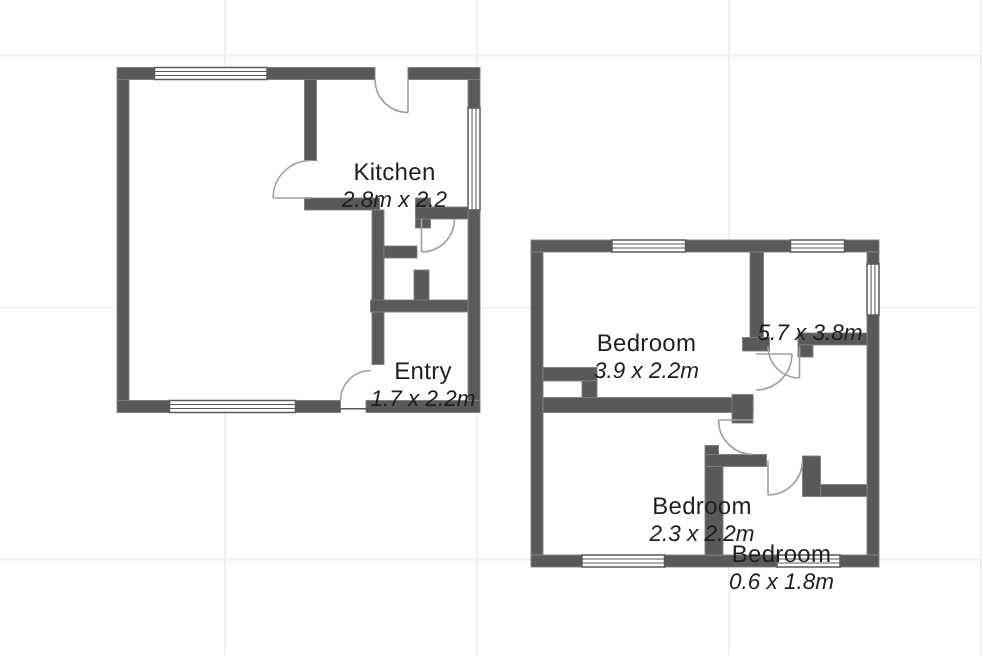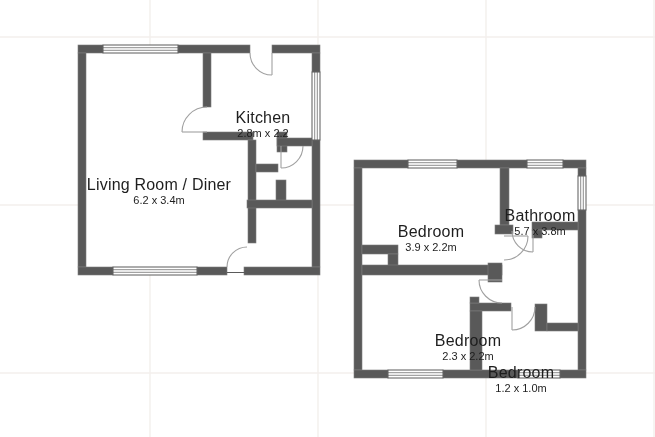--- a/index.html
+++ b/index.html
@@ -16,21 +16,21 @@
     position:absolute;
     left:var(--x);top:var(--y);
     transform:translate(-50%,-50%);
     text-align:center;
     color:#1e1e1e;
     white-space:nowrap;
     pointer-events:none;
     margin-top:24px;
   }
   .room-name{font-size:16px;line-height:1.12;letter-spacing:0.2px;}
-  .room-dims{font-size:11px;line-height:1.25;}
+  .room-dims{font-size:15px;line-height:1.25;font-style:italic;}
 </style>
 </head>
 <body>
 
 <div class="canvas">
 
   <svg width="655" height="437" viewBox="0 0 655 437">
 
     <g stroke="#f3efec" stroke-width="1.4">
       <line x1="150" y1="0" x2="150" y2="437"></line>
@@ -197,39 +197,38 @@
           <line x1="479" y1="280" x2="502" y2="280"></line>
         </g>
         <g>
           <path d="M512,330 A23,23 0 0 0 535,307"></path>
           <line x1="512" y1="307" x2="512" y2="330"></line>
         </g>
       </g>
     </g>
   </svg>
 
-  <div class="room-label" style="--x:159px;--y:168px">
-    <div class="room-name">Living Room / Diner</div>
-    <div class="room-dims">6.2 x 3.4m</div>
-  </div>
   <div class="room-label" style="--x:263px;--y:101px">
     <div class="room-name">Kitchen</div>
     <div class="room-dims">2.8m x 2.2</div>
   </div>
+  <div class="room-label" style="--x:282px;--y:234px">
+    <div class="room-name">Entry</div>
+    <div class="room-dims">1.7 x 2.2m</div>
+  </div>
 
   <div class="room-label" style="--x:431px;--y:215px">
     <div class="room-name">Bedroom</div>
     <div class="room-dims">3.9 x 2.2m</div>
   </div>
   <div class="room-label" style="--x:540px;--y:199px">
-    <div class="room-name">Bathroom</div>
     <div class="room-dims">5.7 x 3.8m</div>
   </div>
   <div class="room-label" style="--x:468px;--y:324px">
     <div class="room-name">Bedroom</div>
     <div class="room-dims">2.3 x 2.2m</div>
   </div>
   <div class="room-label" style="--x:521px;--y:356px">
     <div class="room-name">Bedroom</div>
-    <div class="room-dims">1.2 x 1.0m</div>
+    <div class="room-dims">0.6 x 1.8m</div>
   </div>
 
 </div>
 
 </body></html>

